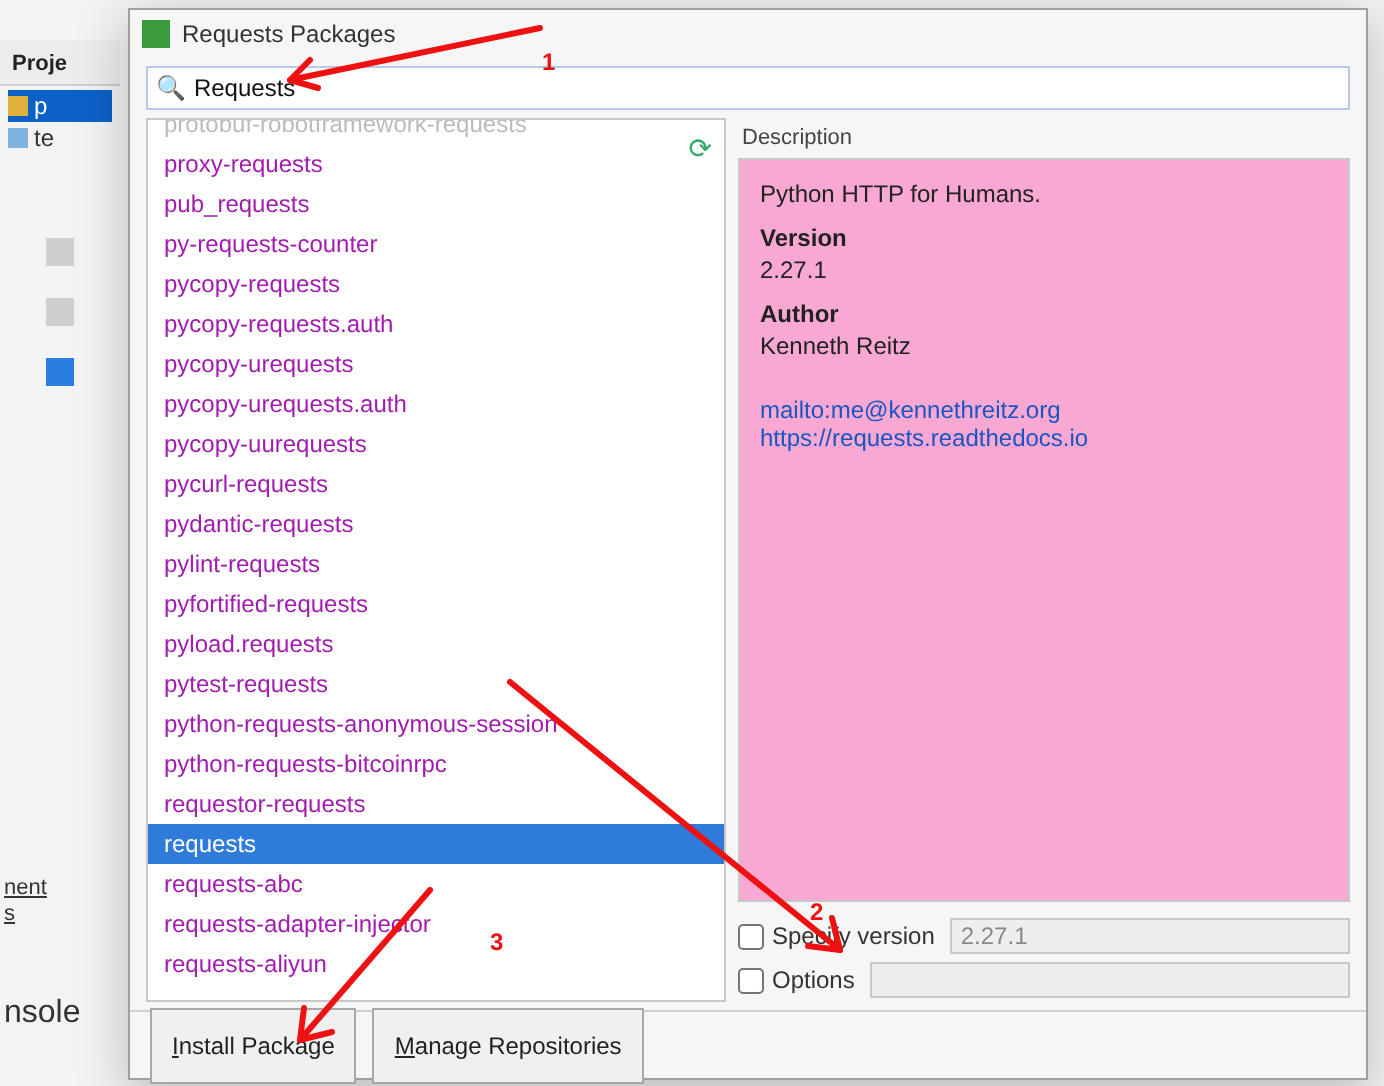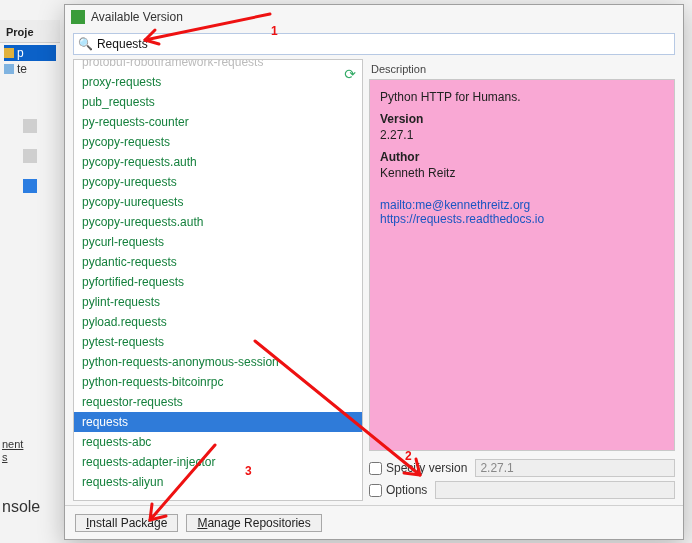--- a/index.html
+++ b/index.html
@@ -34,36 +34,36 @@
   .titlebar .icon { width: 14px; height: 14px; background: #3a9c3a; }
   .search-row { padding: 4px 8px 2px; }
   .search-wrap { display: flex; align-items: center; border: 1px solid #b7c9e4; background: #fff; height: 22px; padding: 0 4px; gap: 4px;}
   .search-glyph { color: #888; font-size: 12px; }
   .search-input { flex: 1; border: none; outline: none; font-size: 12px; color: #111; }
 
   .body { flex: 1; display: flex; min-height: 0; }
   .list-pane { width: 290px; border: 1px solid #c8c8c8; margin: 2px 0 4px 8px; background: #fff; display: flex; flex-direction: column; position: relative;}
   .list-scroll { overflow-y: auto; flex: 1; }
   .reload { position: absolute; right: 6px; top: 6px; color: #3a6; font-size: 14px; cursor: pointer; z-index: 2;}
-  .pkg { padding: 2px 8px; color: #15803d; cursor: default; white-space: nowrap; font-size: 12px; line-height: 16px;}
+  .pkg { padding: 2px 8px; color: #a21caf; cursor: default; white-space: nowrap; font-size: 12px; line-height: 16px;}
   .pkg.selected { background: #2f7bd9; color: #fff; }
 
   .desc-pane { flex: 1; margin: 2px 8px 4px 6px; display: flex; flex-direction: column; min-width: 0;}
   .desc-header { font-size: 11px; color: #444; padding: 4px 2px 4px; }
   .desc-box { flex: 1; border: 1px solid #c8c8c8; background: #f9a8d4; padding: 10px 10px; color: #222; overflow: auto; }
   .desc-box .line { margin-bottom: 4px; font-size: 12px; }
   .desc-box .lbl { font-weight: bold; margin-top: 8px; margin-bottom: 2px; font-size: 12px;}
   .desc-box a.link { color: #1a56c2; text-decoration: none; display: block; font-size: 12px;}
   .opts { margin-top: 6px; }
   .opt-row { display: flex; align-items: center; gap: 8px; height: 22px;}
   .opt-row label { display: flex; align-items: center; gap: 4px; color: #333; font-size: 12px;}
   .opt-row input[type=text] { flex: 1; height: 18px; background: #eee; border: 1px solid #c8c8c8; color: #888; padding: 0 4px; font-size: 12px;}
 
   .footer { height: 34px; display: flex; align-items: center; gap: 8px; padding: 0 10px; border-top: 1px solid #d0d0d0;}
-  .btn { height: 18px; padding: 0 10px; background: #f0f0f0; border: 1px solid #a8a8a8; font-size: 12px; color: #222; cursor: pointer;}
+  .btn { height: 38px; padding: 0 10px; background: #f0f0f0; border: 1px solid #a8a8a8; font-size: 12px; color: #222; cursor: pointer;}
   .btn:first-letter, .ul-M::first-letter { }
 
   
   .anno { position: absolute; inset: 0; pointer-events: none; }
 </style>
 </head>
 <body>
 
 <div class="left-rail">
   <div class="proj-label">Proje</div>
@@ -83,46 +83,46 @@
     <span class="active"></span>
   </div>
   <div class="side-text" style="white-space:pre;">nent
 s</div>
   <div class="console-stub">nsole</div>
 </div>
 
 <div class="dialog">
   <div class="titlebar">
     <span class="icon"></span>
-    <span>Available Version</span>
+    <span>Requests Packages</span>
   </div>
   <div class="search-row">
     <div class="search-wrap">
       <span class="search-glyph">🔍</span>
       <input class="search-input" type="text" value="Requests" style="">
     </div>
   </div>
 
   <div class="body">
     <div class="list-pane">
       <span class="reload">⟳</span>
       <div class="list-scroll" id="pkg-list">
           <div class="pkg" style="margin-top: -8px; color: rgb(187, 187, 187);">protobuf-robotframework-requests</div>
           <div class="pkg">proxy-requests</div>
           <div class="pkg">pub_requests</div>
           <div class="pkg">py-requests-counter</div>
           <div class="pkg">pycopy-requests</div>
           <div class="pkg">pycopy-requests.auth</div>
           <div class="pkg">pycopy-urequests</div>
+          <div class="pkg">pycopy-urequests.auth</div>
           <div class="pkg">pycopy-uurequests</div>
-          <div class="pkg">pycopy-urequests.auth</div>
           <div class="pkg">pycurl-requests</div>
           <div class="pkg">pydantic-requests</div>
+          <div class="pkg">pylint-requests</div>
           <div class="pkg">pyfortified-requests</div>
-          <div class="pkg">pylint-requests</div>
           <div class="pkg">pyload.requests</div>
           <div class="pkg">pytest-requests</div>
           <div class="pkg">python-requests-anonymous-session</div>
           <div class="pkg">python-requests-bitcoinrpc</div>
           <div class="pkg">requestor-requests</div>
           <div class="pkg selected">requests</div>
           <div class="pkg">requests-abc</div>
           <div class="pkg">requests-adapter-injector</div>
           <div class="pkg">requests-aliyun</div>
         </div>

